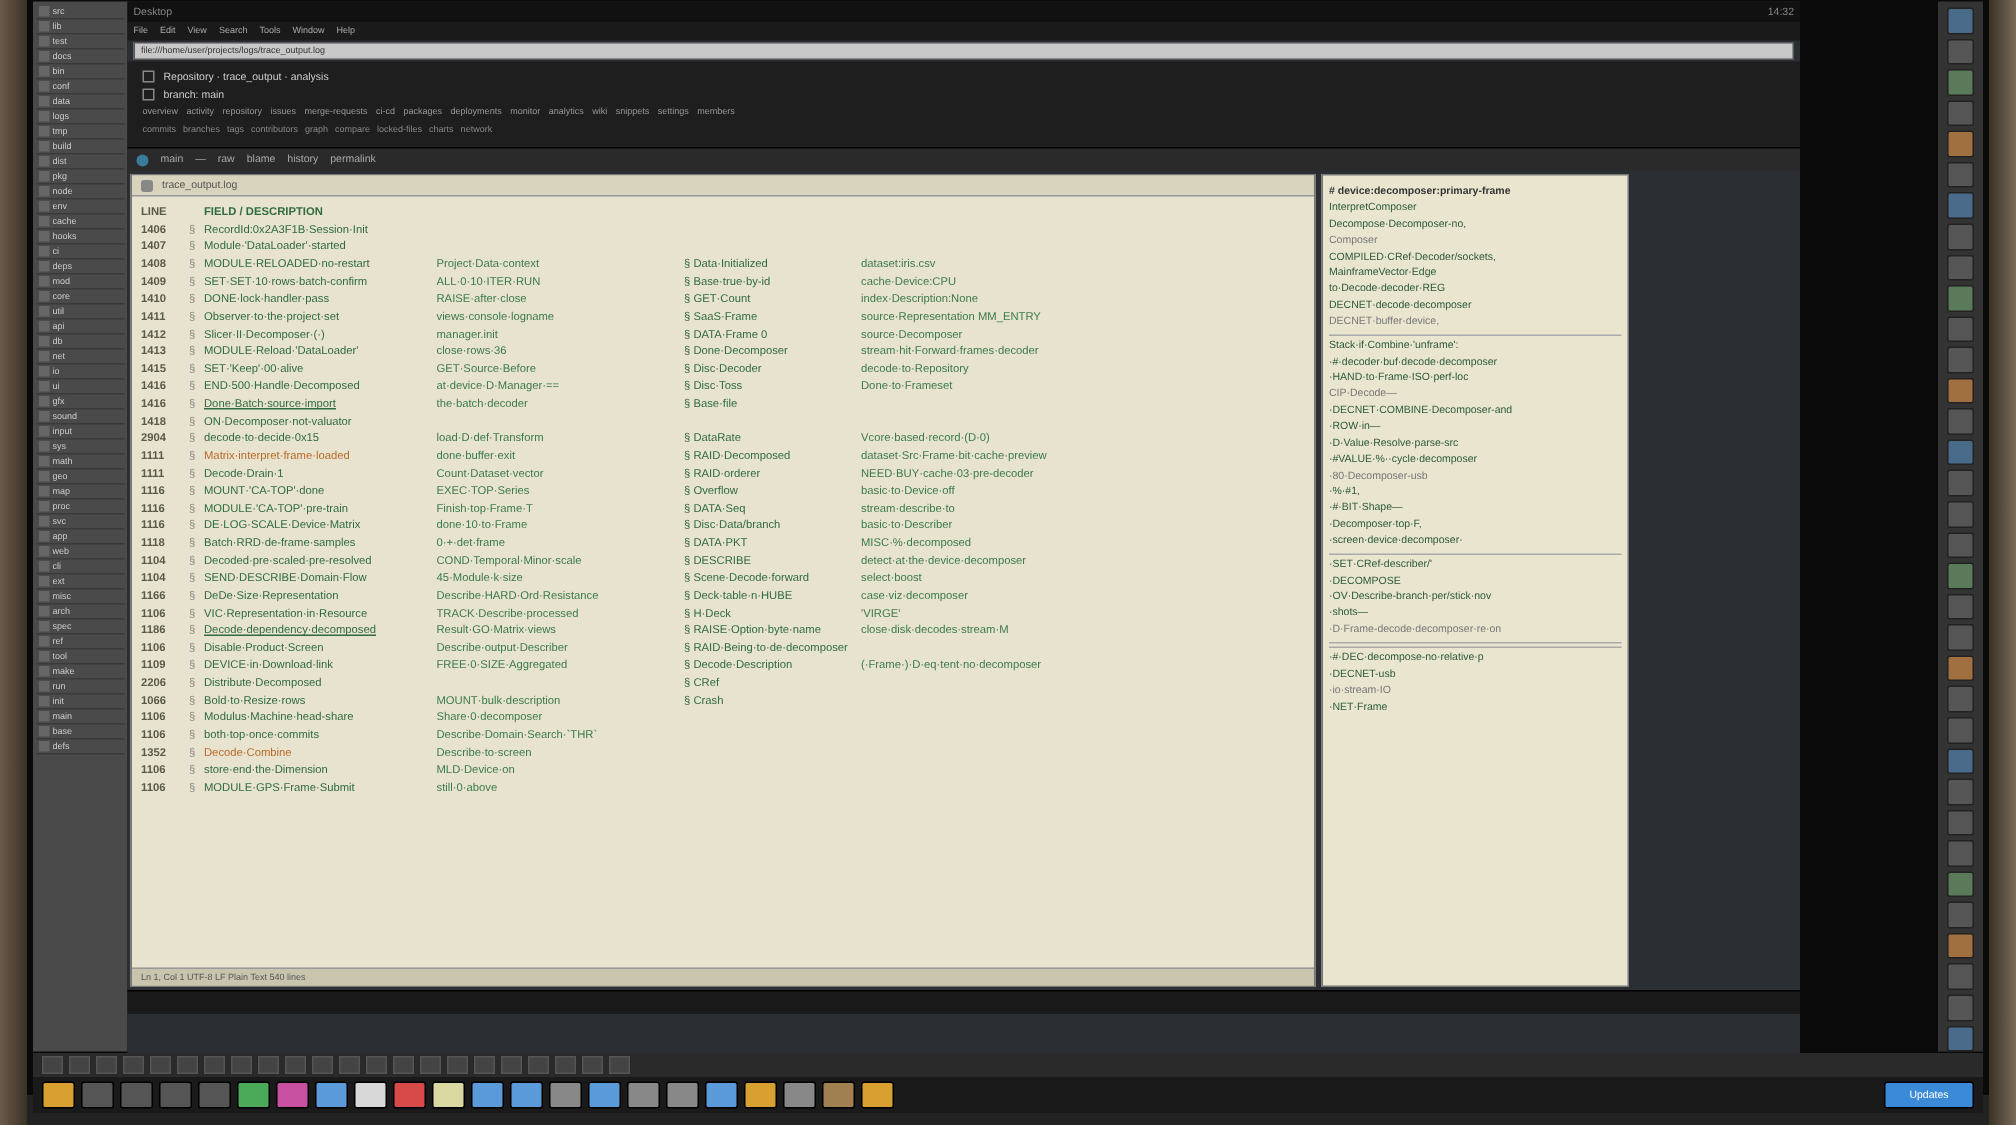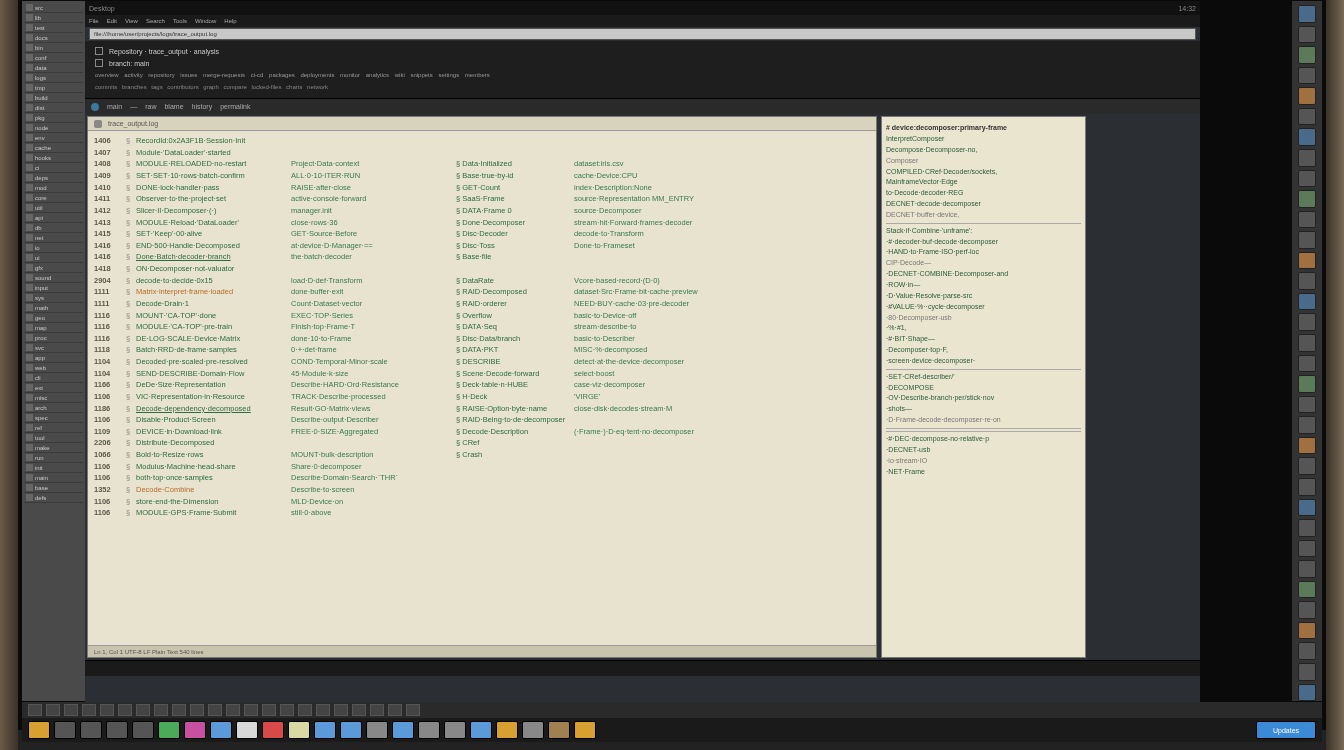--- a/index.html
+++ b/index.html
@@ -216,20 +216,28 @@
       <span>permalink</span>
     </div>
 
   <div class="split">
     <div class="main">
       <div class="mtab">
         <span class="ic"></span>
         <span>trace_output.log</span>
       </div>
       <div class="body" id="ebody">
+          <div class="row hdr">
+            <span class="ln">LINE</span>
+            <span class="gt"></span>
+            <span class="c1">FIELD / DESCRIPTION</span>
+            <span class="c2"></span>
+            <span class="c3"></span>
+            <span class="c4"></span>
+          </div>
           <div class="row">
             <span class="ln">1406</span>
             <span class="gt">§</span>
             <span class="c1">RecordId:0x2A3F1B·Session·Init</span>
             <span class="c2"></span>
             <span class="c3"></span>
             <span class="c4"></span>
           </div>
           <div class="row">
             <span class="ln">1407</span>
@@ -260,21 +268,21 @@
             <span class="gt">§</span>
             <span class="c1">DONE·lock·handler·pass</span>
             <span class="c2">RAISE·after·close</span>
             <span class="c3">§ GET·Count</span>
             <span class="c4">index·Description:None</span>
           </div>
           <div class="row">
             <span class="ln">1411</span>
             <span class="gt">§</span>
             <span class="c1">Observer·to·the·project·set</span>
-            <span class="c2">active·console·forward</span>
+            <span class="c2">views·console·logname</span>
             <span class="c3">§ SaaS·Frame</span>
             <span class="c4">source·Representation   MM_ENTRY</span>
           </div>
           <div class="row">
             <span class="ln">1412</span>
             <span class="gt">§</span>
             <span class="c1">Slicer·II·Decomposer·(·)</span>
             <span class="c2">manager.init</span>
             <span class="c3">§ DATA·Frame 0</span>
             <span class="c4">source·Decomposer</span>
@@ -286,34 +294,34 @@
             <span class="c2">close·rows·36</span>
             <span class="c3">§ Done·Decomposer</span>
             <span class="c4">stream·hit·Forward·frames·decoder</span>
           </div>
           <div class="row">
             <span class="ln">1415</span>
             <span class="gt">§</span>
             <span class="c1">SET·'Keep'·00·alive</span>
             <span class="c2">GET·Source·Before</span>
             <span class="c3">§ Disc·Decoder</span>
-            <span class="c4">decode·to·Transform</span>
+            <span class="c4">decode·to·Repository</span>
           </div>
           <div class="row">
             <span class="ln">1416</span>
             <span class="gt">§</span>
             <span class="c1">END·500·Handle·Decomposed</span>
             <span class="c2">at·device·D·Manager·==</span>
             <span class="c3">§ Disc·Toss</span>
             <span class="c4">Done·to·Frameset</span>
           </div>
           <div class="row">
             <span class="ln">1416</span>
             <span class="gt">§</span>
-            <span class="c1 ul">Done·Batch·decoder·branch</span>
+            <span class="c1 ul">Done·Batch·source·import</span>
             <span class="c2">the·batch·decoder</span>
             <span class="c3">§ Base·file</span>
             <span class="c4"></span>
           </div>
           <div class="row">
             <span class="ln">1418</span>
             <span class="gt">§</span>
             <span class="c1">ON·Decomposer·not-valuator</span>
             <span class="c2"></span>
             <span class="c3"></span>
@@ -451,21 +459,21 @@
             <span class="ln">1106</span>
             <span class="gt">§</span>
             <span class="c1">Modulus·Machine·head-share</span>
             <span class="c2">Share·0·decomposer</span>
             <span class="c3"></span>
             <span class="c4"></span>
           </div>
           <div class="row">
             <span class="ln">1106</span>
             <span class="gt">§</span>
-            <span class="c1">both·top·once·samples</span>
+            <span class="c1">both·top·once·commits</span>
             <span class="c2">Describe·Domain·Search·`THR`</span>
             <span class="c3"></span>
             <span class="c4"></span>
           </div>
           <div class="row">
             <span class="ln">1352</span>
             <span class="gt">§</span>
             <span class="c1 orange">Decode·Combine</span>
             <span class="c2">Describe·to·screen</span>
             <span class="c3"></span>

